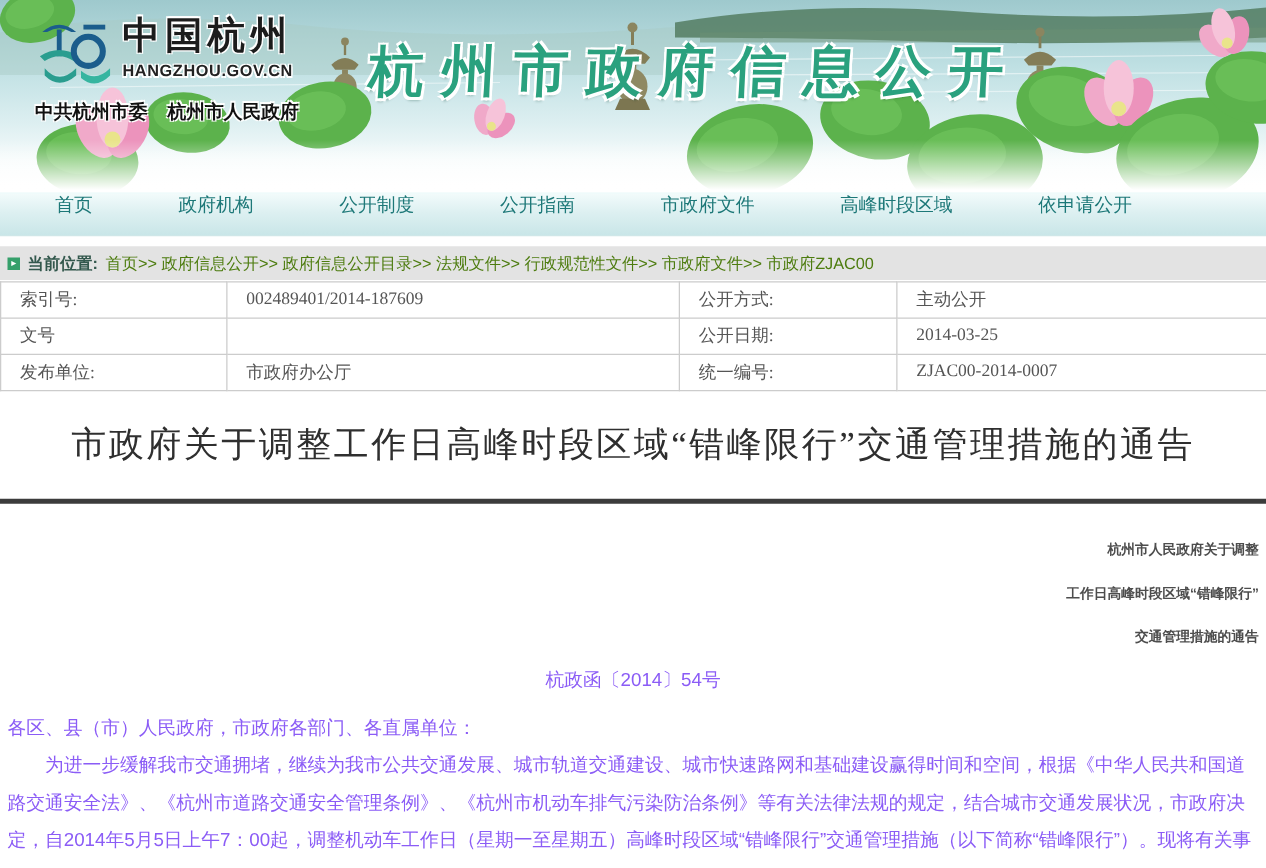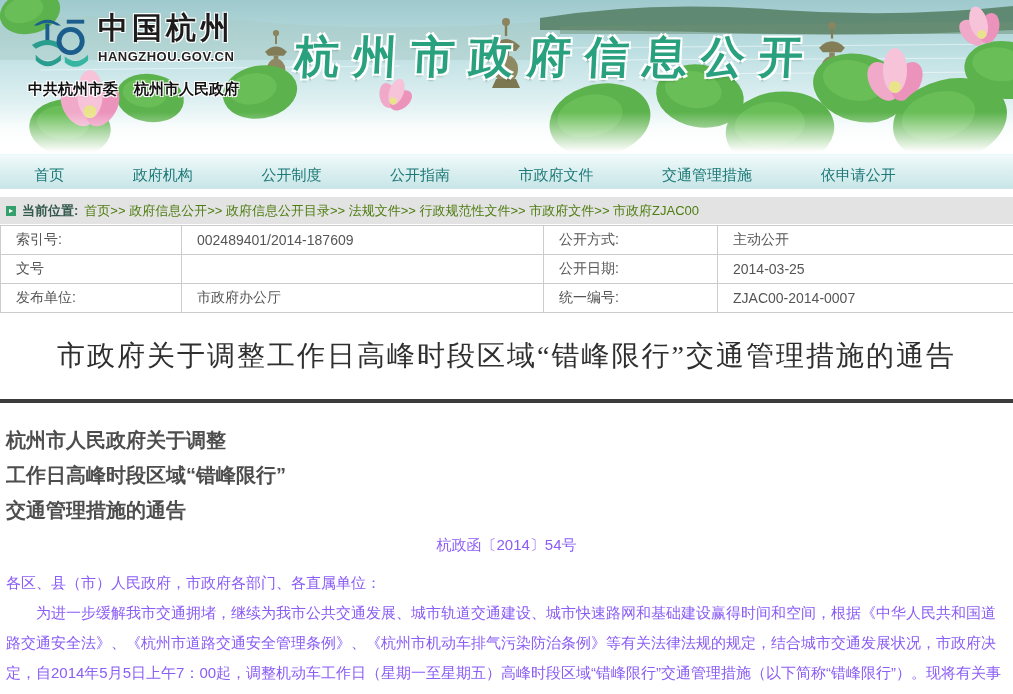--- a/index.html
+++ b/index.html
@@ -25,41 +25,41 @@
     text-shadow:-1px -1px 0 #fff,1px -1px 0 #fff,-1px 1px 0 #fff,1px 1px 0 #fff;}
   .logo-sub .gap{display:inline-block;width:16px;}
   .site-title{position:absolute;left:295px;top:28px;width:600px;
     font-size:44px;font-weight:bold;color:#2aa17e;letter-spacing:14px;white-space:nowrap;
     font-family:"Liberation Serif","DejaVu Serif",serif;transform:skewX(-3deg);
     text-shadow:-2px -2px 0 #fff,2px -2px 0 #fff,-2px 2px 0 #fff,2px 2px 0 #fff,0 3px 2px rgba(0,60,40,.25);}
   
   .navbar{width:1013px;height:33px;margin-top:2px;
     background:linear-gradient(180deg,#f2fbfb 0%,#ddf0f1 45%,#c9e6e8 100%);
     border-top:1px solid #eafafa;border-bottom:1px solid #cfe7e8;}
-  .nav-inner{width:930px;height:30px;display:flex;align-items:flex-end;justify-content:space-around;}
+  .nav-inner{width:930px;height:30px;display:flex;align-items:flex-start;justify-content:space-around;margin-left:10px;}
   .nav-item{font-size:15px;color:#1d7878;cursor:pointer;white-space:nowrap;}
   
   .crumbbar{width:1013px;height:27px;margin-top:8px;background:#e3e3e3;
     display:flex;align-items:center;font-size:13px;color:#4a4a4a;}
   .crumb-icon{width:10px;height:10px;background:#35a06b;margin:0 6px 0 6px;
     display:inline-flex;align-items:center;justify-content:center;color:#fff;font-size:8px;line-height:10px;}
   .crumb-label{font-weight:bold;color:#33584d;margin-right:6px;white-space:nowrap;}
   .crumb-path{color:#4d7c0f;white-space:nowrap;cursor:pointer;}
   
-  table.meta{width:1012px;border-collapse:collapse;margin-top:1px;table-layout:fixed;}
+  table.meta{width:1012px;border-collapse:collapse;margin-top:1px;table-layout:fixed;font-family:Liberation Serif, serif;}
   table.meta td{border:1px solid #ccc;height:28px;font-size:14px;color:#555;
     padding:0 0 0 15px;white-space:nowrap;overflow:hidden;}
   td.c1{width:165px;}  td.c2{width:346px;padding-left:25px;color:#4a4a4a;}
   td.c3{width:158px;}  td.c4{width:280px;padding-left:25px;color:#4a4a4a;}
   
   .doc-title{margin-top:24px;text-align:center;font-size:28px;color:#2f2f2f;
     font-family:"Liberation Serif","DejaVu Serif",serif;letter-spacing:2px;}
   .doc-rule{margin-top:24px;height:4px;background:#3c3c3c;width:1013px;}
   .article{padding:20px 6px 0 6px;}
-  .a-head{font-size:20px;font-weight:bold;color:#4d4d4d;text-align:left;line-height:35px;}
+  .a-head{font-size:11px;font-weight:bold;color:#4d4d4d;text-align:right;line-height:35px;}
   .a-docnum{font-size:15px;color:#8b5cf6;text-align:center;line-height:30px;margin-top:2px;}
   .a-text{font-size:15px;color:#8b5cf6;line-height:30px;margin:0;}
   .a-text.indent{text-indent:2em;}
   .a-salutation{margin-top:8px;}
 </style>
 </head>
 <body>
 
 <div class="banner">
   <svg class="scene" width="1013" height="152" viewBox="0 0 1013 152">
@@ -145,21 +145,21 @@
   <div class="site-title">杭州市政府信息公开</div>
 </div>
 
 <div class="navbar">
   <div class="nav-inner">
     <span class="nav-item">首页</span>
     <span class="nav-item">政府机构</span>
     <span class="nav-item">公开制度</span>
     <span class="nav-item">公开指南</span>
     <span class="nav-item">市政府文件</span>
-    <span class="nav-item">交通管理措施</span>
+    <span class="nav-item">高峰时段区域</span>
     <span class="nav-item">依申请公开</span>
   </div>
 </div>
 
 <div class="crumbbar">
   <span class="crumb-icon">▸</span>
   <span class="crumb-label">当前位置:</span>
   <span class="crumb-path">首页&gt;&gt; 政府信息公开&gt;&gt; 政府信息公开目录&gt;&gt; 法规文件&gt;&gt; 行政规范性文件&gt;&gt; 市政府文件&gt;&gt; 市政府ZJAC00</span>
 </div>
 

